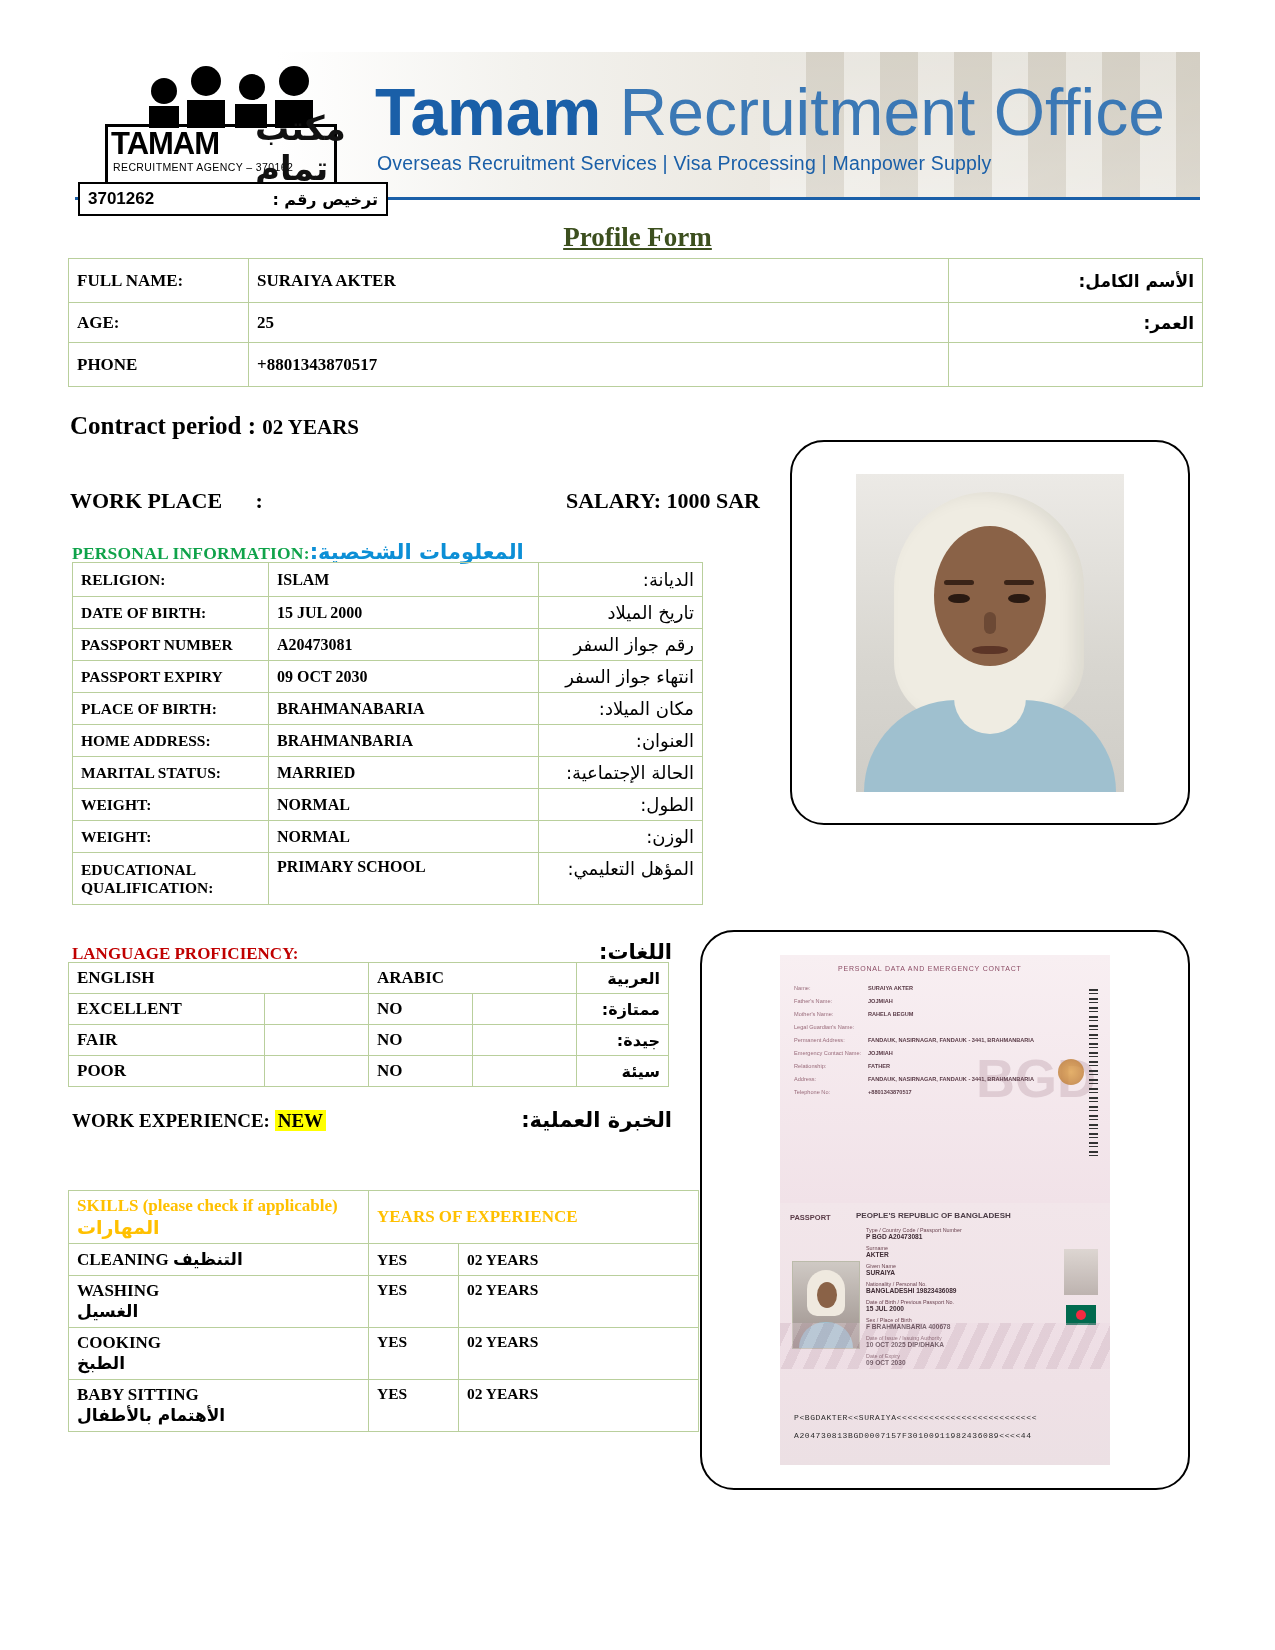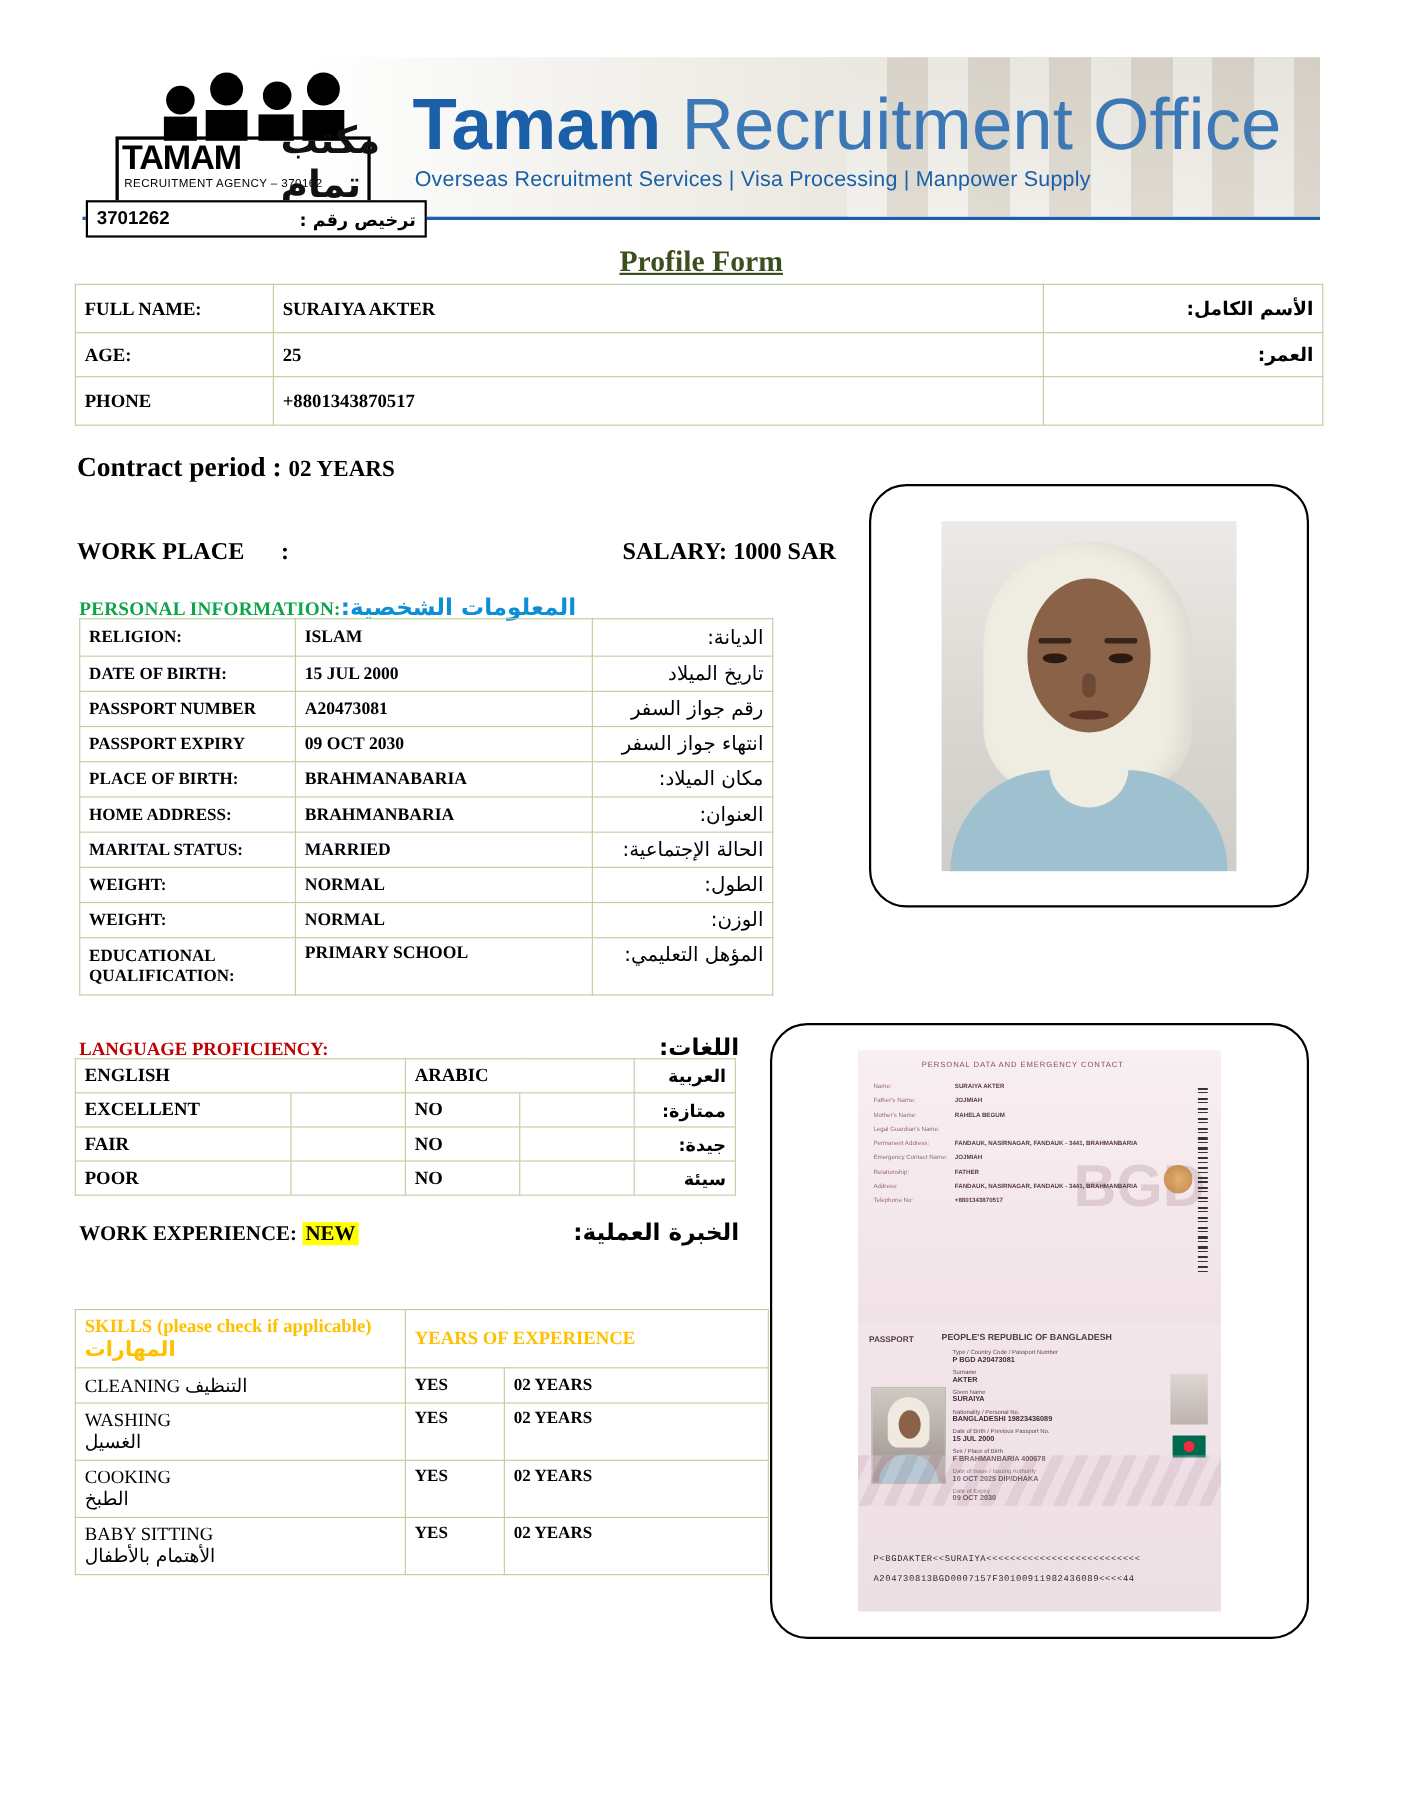--- a/index.html
+++ b/index.html
@@ -286,21 +286,21 @@
     left: 68px;
     top: 1190px;
     width: 630px;
   }
   .skills-table td { font-size: 15.5px; padding: 6px 8px; }
   .skills-head td {
     color: #ffc000;
     font-weight: bold;
     font-size: 15.5px;
   }
-  .skills-table td.skill { font-weight: normal; }
+  .skills-table td.skill { font-weight: bold; }
   .skills-table td.skill .ara {
     font-family: "DejaVu Sans", sans-serif;
     direction: rtl;
     display: inline;
   }
   .skills-table td.yes { font-weight: bold; font-size: 15.5px; }
   .skills-table td.years { font-weight: bold; font-size: 15.5px; }
 
   
   .photo-frame {

